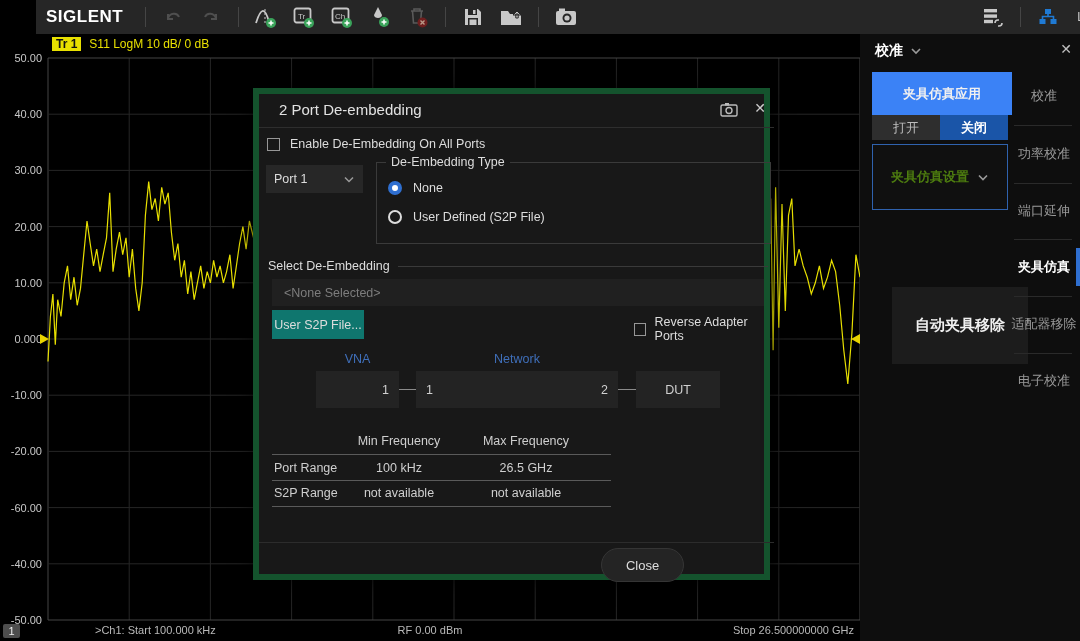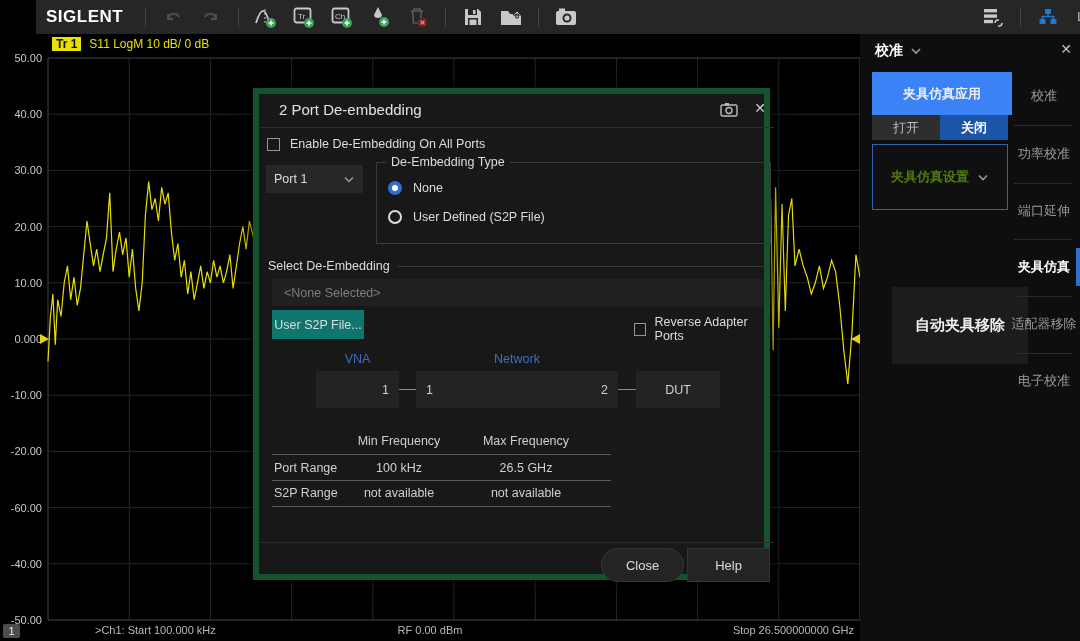--- a/index.html
+++ b/index.html
@@ -373,14 +373,13 @@
   <div class="ft" style="left:75px;top:367px;width:130px;text-align:center;">100 kHz</div>
   <div class="ft" style="left:202px;top:367px;width:130px;text-align:center;">26.5 GHz</div>
   <div class="ft-line" style="top:386px;"></div>
   <div class="ft" style="left:15px;top:392px;">S2P Range</div>
   <div class="ft" style="left:75px;top:392px;width:130px;text-align:center;">not available</div>
   <div class="ft" style="left:202px;top:392px;width:130px;text-align:center;">not available</div>
   <div class="ft-line" style="top:412px;"></div>
 
   <div id="dlg-sep-bot"></div>
   <div class="dlg-btn" style="left:342px;border-radius:17px;">Close</div>
-  <div class="dlg-btn" style="left:428px;">Help</div>
 </div>
 
 </body></html>

